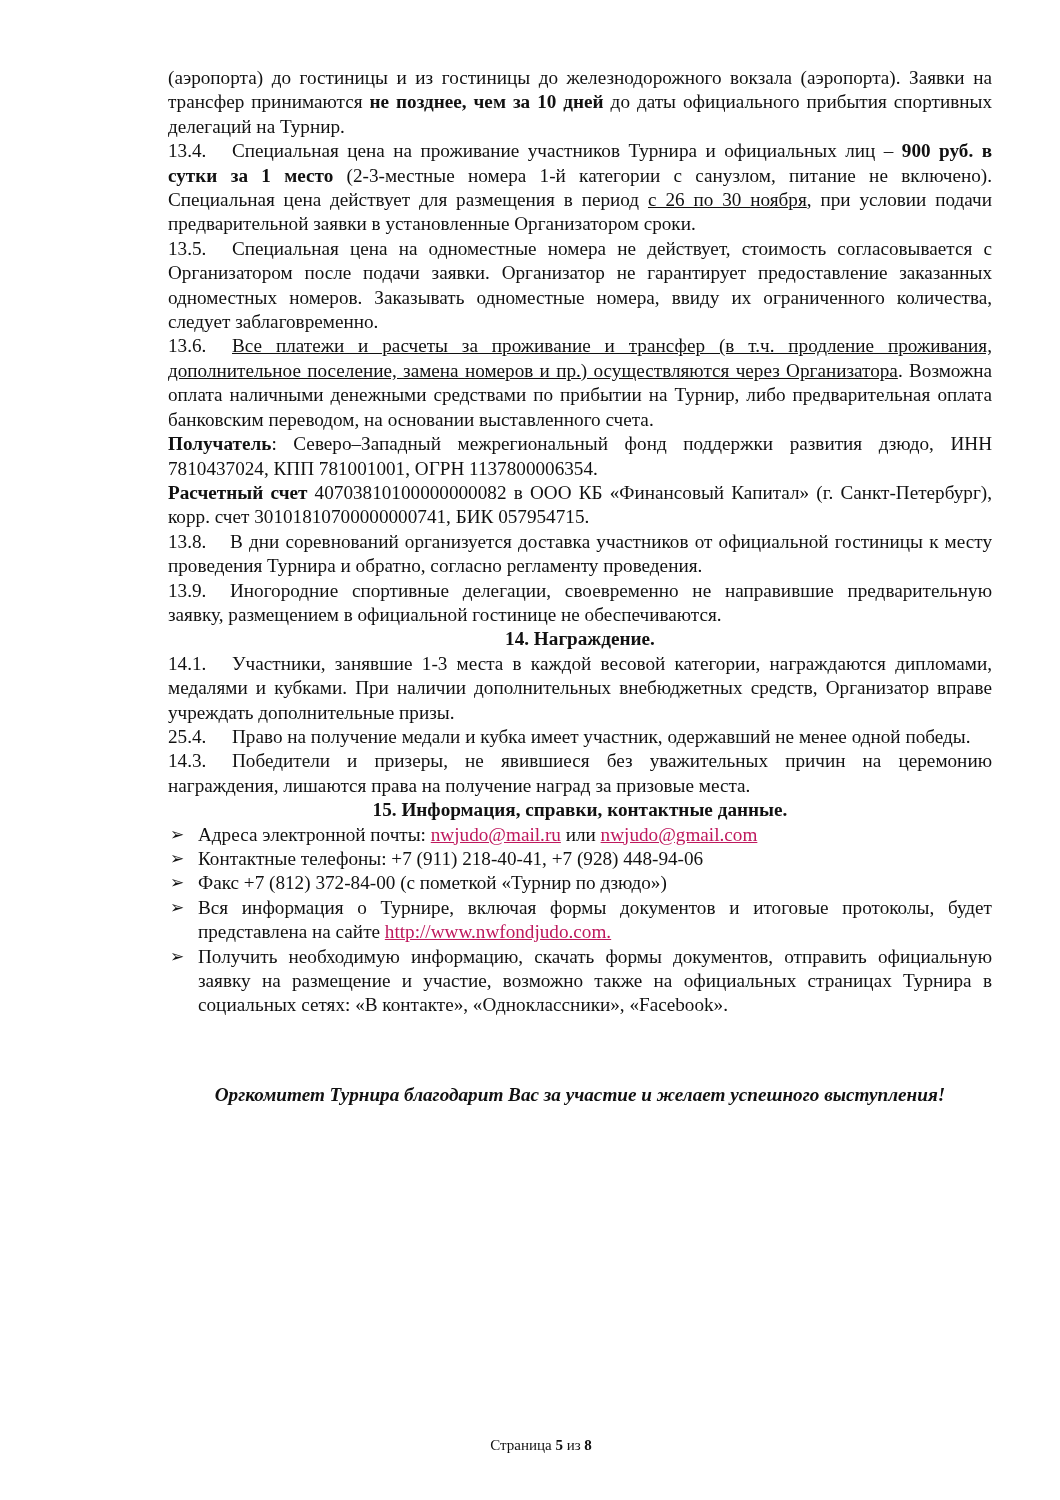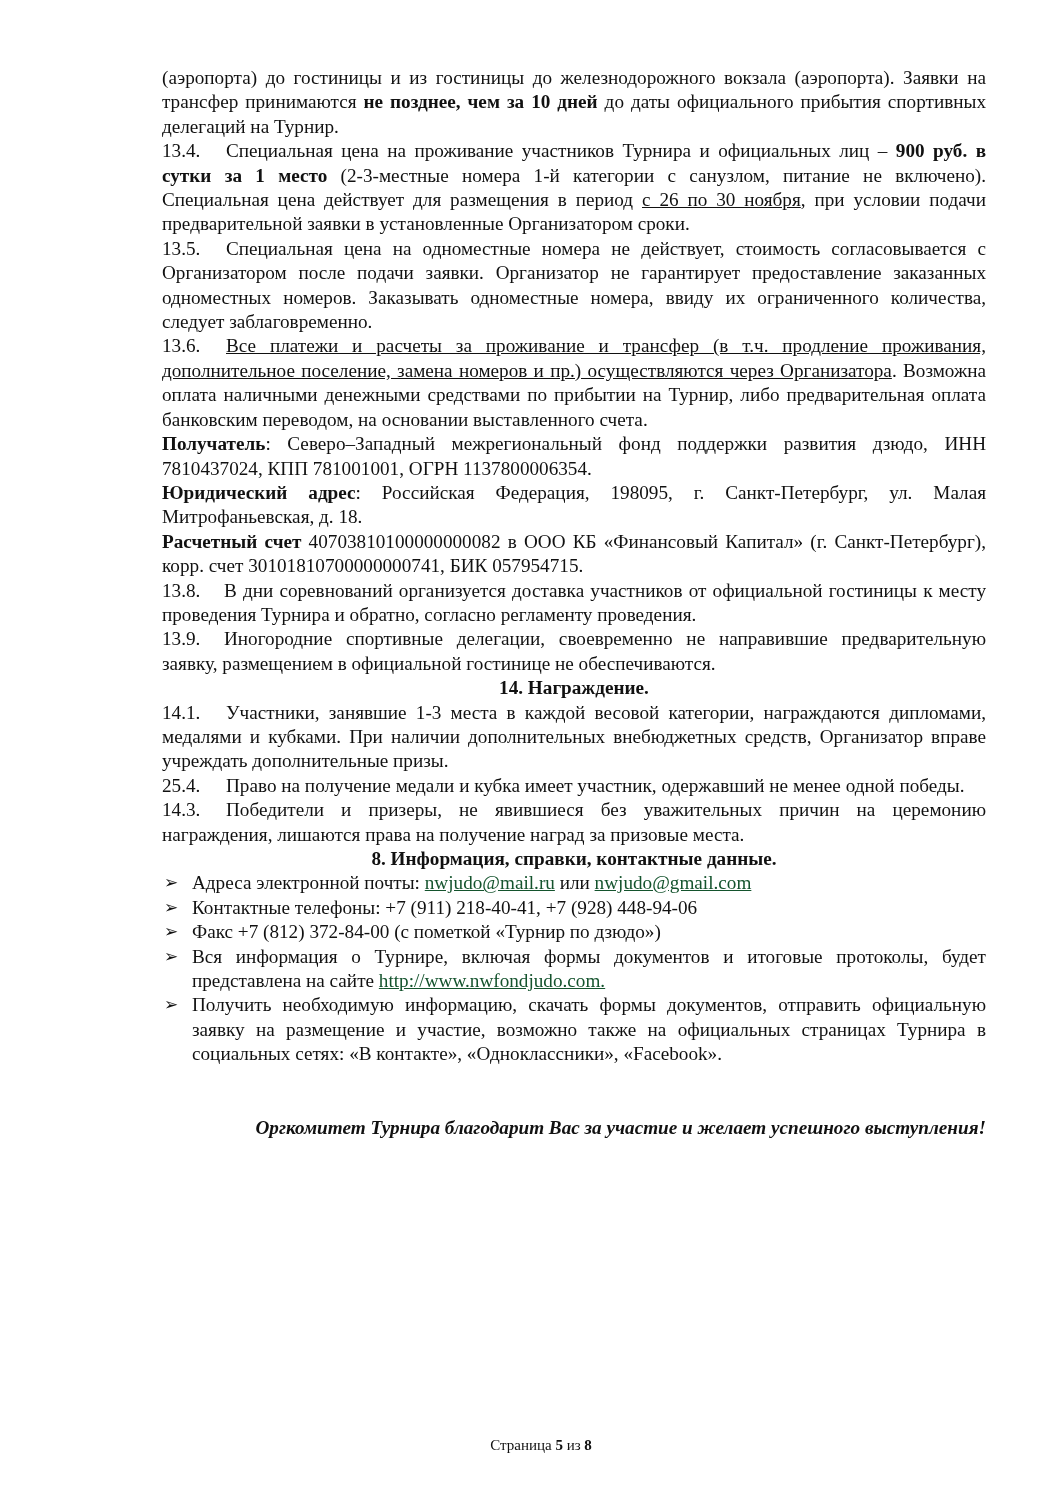--- a/index.html
+++ b/index.html
@@ -1,63 +1,62 @@
 <!DOCTYPE html>
 <html><head>
 <meta charset="utf-8">
 <style>
   html, body { margin: 0; padding: 0; background: #ffffff; }
   body { width: 1060px; height: 1500px; position: relative; overflow: hidden;
          font-family: "Liberation Serif", serif; color: #111; }
-  .page { position: absolute; left: 162px; top: 66px; width: 824px;
+  .page { position: absolute; left: 168px; top: 66px; width: 824px;
           font-size: 19.2px; line-height: 24.4px; }
   p { margin: 0; text-align: justify; text-align-last: auto; }
   .num { font-weight: normal; display: inline-block; min-width: 64px; }
   b { font-weight: bold; }
   u { text-decoration: underline; }
   .h { text-align: center; font-weight: bold; }
   ul.bullets { list-style: none; margin: 0; padding: 0; }
   ul.bullets li { position: relative; padding-left: 30px; text-align: justify; }
   .bul { position: absolute; left: 2px; top: 0; font-size: 17px; }
-  a.link { color: #14532d; text-decoration: underline; }
-  .closing { text-align: right; font-weight: bold; font-style: italic; margin-top: 49px; }
+  a.link { color: #be185d; text-decoration: underline; }
+  .closing { text-align: center; font-weight: bold; font-style: italic; margin-top: 65px; }
   .footer { position: absolute; top: 1437px; left: 0; width: 1060px; text-align: center;
             font-size: 15px; margin-left: 11px; }
 </style>
 </head>
 <body>
 
 <div class="page">
 
   <p><span>(аэропорта) до гостиницы и из гостиницы до железнодорожного вокзала (аэропорта). Заявки на трансфер принимаются </span><b>не позднее, чем за 10 дней</b><span> до даты официального прибытия спортивных делегаций на Турнир.</span></p>
 
   <p><span class="num">13.4.</span><span>Специальная цена на проживание участников Турнира и официальных лиц – </span><b>900 руб. в сутки за 1 место</b><span> (2-3-местные номера 1-й категории с санузлом, питание не включено). Специальная цена действует для размещения в период </span><u>с 26 по 30 ноября</u><span>, при условии подачи предварительной заявки в установленные Организатором сроки.</span></p>
 
   <p><span class="num">13.5.</span><span>Специальная цена на одноместные номера не действует, стоимость согласовывается с Организатором после подачи заявки. Организатор не гарантирует предоставление заказанных одноместных номеров. Заказывать одноместные номера, ввиду их ограниченного количества, следует заблаговременно.</span></p>
 
   <p><span class="num">13.6.</span><u>Все платежи и расчеты за проживание и трансфер (в т.ч. продление проживания, дополнительное поселение, замена номеров и пр.) осуществляются через Организатора</u><span>. Возможна оплата наличными денежными средствами по прибытии на Турнир, либо предварительная оплата банковским переводом, на основании выставленного счета.</span></p>
 
 
   <p><b>Получатель</b><span>: Северо–Западный межрегиональный фонд поддержки развития дзюдо, ИНН 7810437024, КПП 781001001, ОГРН 1137800006354.</span></p>
 
-  <p><b>Юридический адрес</b><span>: Российская Федерация, 198095, г. Санкт-Петербург, ул. Малая Митрофаньевская, д. 18.</span></p>
 
   <p><b>Расчетный счет</b><span> 40703810100000000082 в ООО КБ «Финансовый Капитал» (г. Санкт-Петербург), корр. счет 30101810700000000741, БИК 057954715.</span></p>
 
   <p><span class="num" style="min-width:62px">13.8.</span><span>В дни соревнований организуется доставка участников от официальной гостиницы к месту проведения Турнира и обратно, согласно регламенту проведения.</span></p>
 
   <p><span class="num" style="min-width:62px">13.9.</span><span>Иногородние спортивные делегации, своевременно не направившие предварительную заявку, размещением в официальной гостинице не обеспечиваются.</span></p>
 
   <p class="h">14. Награждение.</p>
 
   <p><span class="num">14.1.</span><span>Участники, занявшие 1-3 места в каждой весовой категории, награждаются дипломами, медалями и кубками. При наличии дополнительных внебюджетных средств, Организатор вправе учреждать дополнительные призы.</span></p>
   <p><span class="num">25.4.</span><span>Право на получение медали и кубка имеет участник, одержавший не менее одной победы.</span></p>
   <p><span class="num">14.3.</span><span>Победители и призеры, не явившиеся без уважительных причин на церемонию награждения, лишаются права на получение наград за призовые места.</span></p>
 
-  <p class="h">8. Информация, справки, контактные данные.</p>
+  <p class="h">15. Информация, справки, контактные данные.</p>
 
   <ul class="bullets">
     <li>
       <span class="bul">➢</span>
       <span>Адреса электронной почты: </span><a class="link" href="#">nwjudo@mail.ru</a><span> или </span><a class="link" href="#">nwjudo@gmail.com</a>
     </li>
     <li>
       <span class="bul">➢</span>
       <span>Контактные телефоны: +7 (911) 218-40-41, +7 (928) 448-94-06</span>
     </li>

